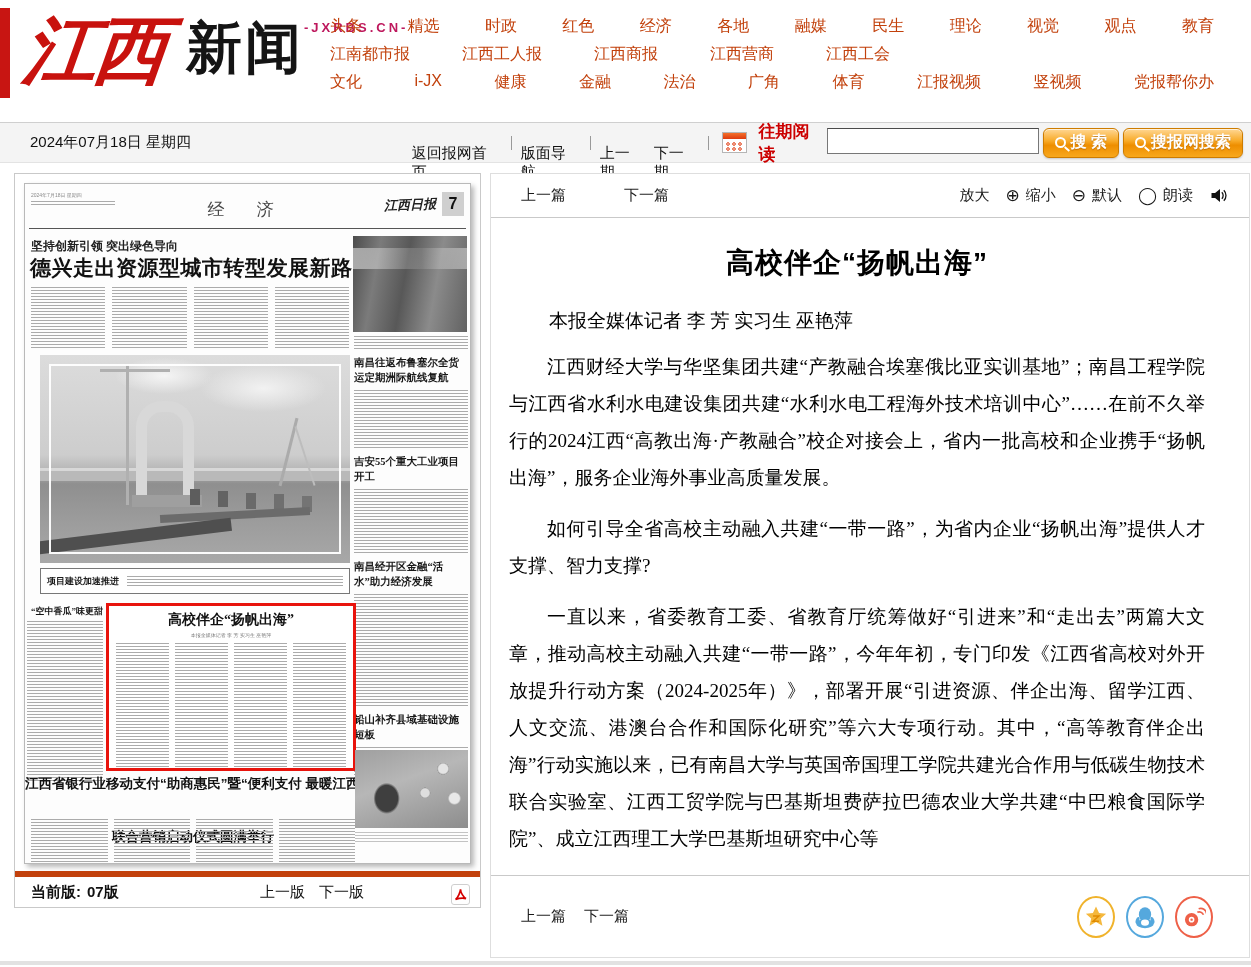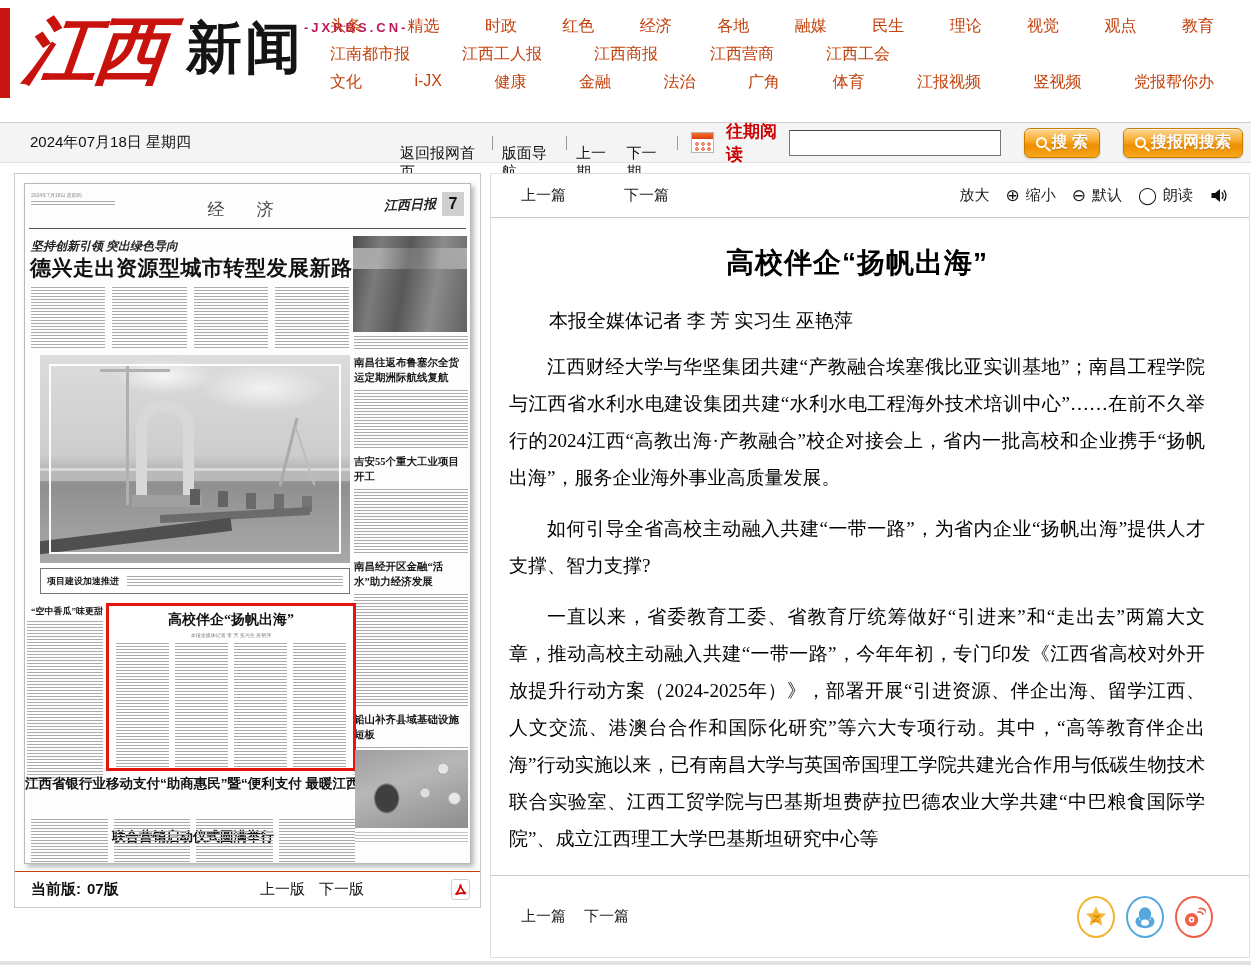--- a/index.html
+++ b/index.html
@@ -27,21 +27,21 @@
              border-top:1px solid #cfcfcf; border-bottom:1px solid #e3e3e3; display:flex; align-items:center; }
   .tb-date { margin-left:30px; font-size:15px; color:#111; width:190px; }
   .tb-links { margin-left:192px; display:flex; align-items:center; gap:9px; font-size:15px; color:#111; }
   .tb-links .lnk { color:#111;margin-top:41px; }
   .tb-div { width:1px; height:14px; background:#999; }
   .cal-icon { width:25px; height:21px; background:#fff; border:1px solid #b5b5b5; position:relative; display:inline-block; margin-left:4px; cursor:pointer; }
   .cal-top { position:absolute; top:0; left:0; right:0; height:6px; background:linear-gradient(180deg,#f4702b,#dd3a0e); display:block; }
   .cal-dots { position:absolute; left:3px; top:9px; width:18px; height:9px; display:block;
               background-image:radial-gradient(circle at 2px 2px,#e2492233 0,#e24922 1.4px,transparent 2px); background-size:6px 5px; }
   .tb-archive { color:#cc0000; font-weight:bold; font-size:17px; margin-left:3px; cursor:pointer; }
-  .tb-search { margin-left:auto; margin-right:8px; display:flex; align-items:center; gap:23px; }
+  .tb-search { margin-left:auto; margin-right:8px; display:flex; gap:4px; }
   .search-input { width:212px; height:26px; border:1px solid #777; border-top-color:#4a4a4a; background:#fff; font-size:14px; padding:0 6px; }
   .orange-btn { height:30px; padding:0 11px; display:flex; align-items:center; gap:5px; cursor:pointer;
                 background:linear-gradient(180deg,#ffd794 0%,#f8ab29 42%,#ee8e00 58%,#f8a81d 100%);
                 border:1px solid #cd7c00; border-radius:6px; color:#fff; font-weight:bold; font-size:16px;
                 box-shadow:inset 0 1px 0 rgba(255,255,255,.65), 0 1px 2px rgba(0,0,0,.18);
                 text-shadow:0 1px 1px rgba(150,80,0,.55); white-space:nowrap; }
   .mag-icon { width:11px; height:11px; border:2px solid #fff; border-radius:50%; position:relative; display:inline-block; flex:0 0 auto; }
   .mag-icon::after { content:""; position:absolute; width:6px; height:2px; background:#fff; transform:rotate(40deg); left:7px; top:9px; }
 
   
@@ -52,21 +52,21 @@
 
   .p-dates { left:6px; top:8px; width:120px; font-size:5px; color:#8a8a8a; line-height:7px; }
   .p-dates .sim { height:6px; width:84px; margin-top:2px; }
   .p-section { left:0; right:0; top:14px; text-align:center; font-size:17px; letter-spacing:14px; color:#454545;
                font-family:"Liberation Serif","DejaVu Serif",serif; }
   .p-mast { right:34px; top:12px; font-family:"DejaVu Serif","Liberation Serif",serif; font-style:italic; font-weight:bold;
             font-size:13px; color:#222; transform:rotate(-2deg); }
   .p-pageno { right:6px; top:8px; width:22px; height:24px; background:#cfcfcf; color:#111; font-weight:bold; font-size:16px;
               display:flex; align-items:center; justify-content:center; }
   .p-rule { left:4px; right:4px; top:44px; height:1px; background:#555; }
-  .p-kicker { left:6px; top:54px; font-size:12px; font-weight:bold; color:#222; font-family:"Liberation Serif","DejaVu Serif",serif;font-style:italic; }
+  .p-kicker { left:6px; top:54px; font-size:12px; font-weight:bold; color:#222; font-family:"Liberation Serif","DejaVu Serif",serif; }
   .p-headline { left:5px; top:70px; font-size:21px; font-weight:900; color:#111; letter-spacing:0.5px; white-space:nowrap; }
   .p-cols { left:6px; top:103px; width:318px; height:62px; display:flex; gap:7px; }
   .p-cols .sim, .cols .sim { flex:1; }
   .sim { background-image:repeating-linear-gradient(180deg,#ababab 0,#ababab 1px,transparent 1px,transparent 3px); }
   .sim-lt { background-image:repeating-linear-gradient(180deg,#c3c3c3 0,#c3c3c3 1px,transparent 1px,transparent 3px); }
 
   .factory-photo { left:328px; top:52px; width:114px; height:96px;
       background:linear-gradient(100deg,#4c4c4c 0%,#7b7b7b 22%,#585858 45%,#8b8b8b 70%,#626262 100%); }
   .factory-photo::after { content:""; position:absolute; left:0; right:0; top:12%; height:22%;
       background:linear-gradient(90deg,rgba(255,255,255,.5),rgba(255,255,255,.1) 60%,rgba(255,255,255,.4)); }
@@ -115,21 +115,21 @@
   .bottom-sim { left:6px; top:630px; width:324px; height:44px; }
   .fruit-photo { left:330px; top:566px; width:113px; height:78px;
       background:
         radial-gradient(10px 10px at 78% 24%, #e4e4e4 0 45%, #9e9e9e 60%, transparent 62%),
         radial-gradient(9px 9px at 62% 55%, #dedede 0 45%, #9a9a9a 60%, transparent 62%),
         radial-gradient(11px 11px at 88% 62%, #e8e8e8 0 45%, #a0a0a0 60%, transparent 62%),
         radial-gradient(22px 26px at 28% 62%, #3f3f3f 0 50%, transparent 60%),
         linear-gradient(160deg,#9f9f9f 0%,#b7b7b7 40%,#8d8d8d 100%); }
   .fruit-cap { left:330px; top:648px; width:113px; height:12px; }
 
-  .pager { position:absolute; left:0; right:0; bottom:0; height:36px; border-top:1px solid #c2410c; background:#fff;
+  .pager { position:absolute; left:0; right:0; bottom:0; height:36px; border-top:6px solid #c2410c; background:#fff;
            display:flex; align-items:center; font-size:15px; }
   .pager-cur { margin-left:16px; font-weight:bold; color:#111; display:flex; gap:6px; }
   .pager-links { position:absolute; left:245px; display:flex; gap:14px; }
   .pager-links .lnk { color:#111; }
   .pdf-icon { position:absolute; right:10px; top:7px; width:19px; height:21px; cursor:pointer; }
 
   
   .article-panel { position:absolute; left:490px; top:173px; width:760px; height:785px; border:1px solid #dedede; background:#fff; }
   .article-topbar { height:44px; border-bottom:1px solid #c9c9c9; display:flex; align-items:center; padding:0 22px 0 30px; font-size:15px; }
   .atb-links { display:flex; gap:58px; }

